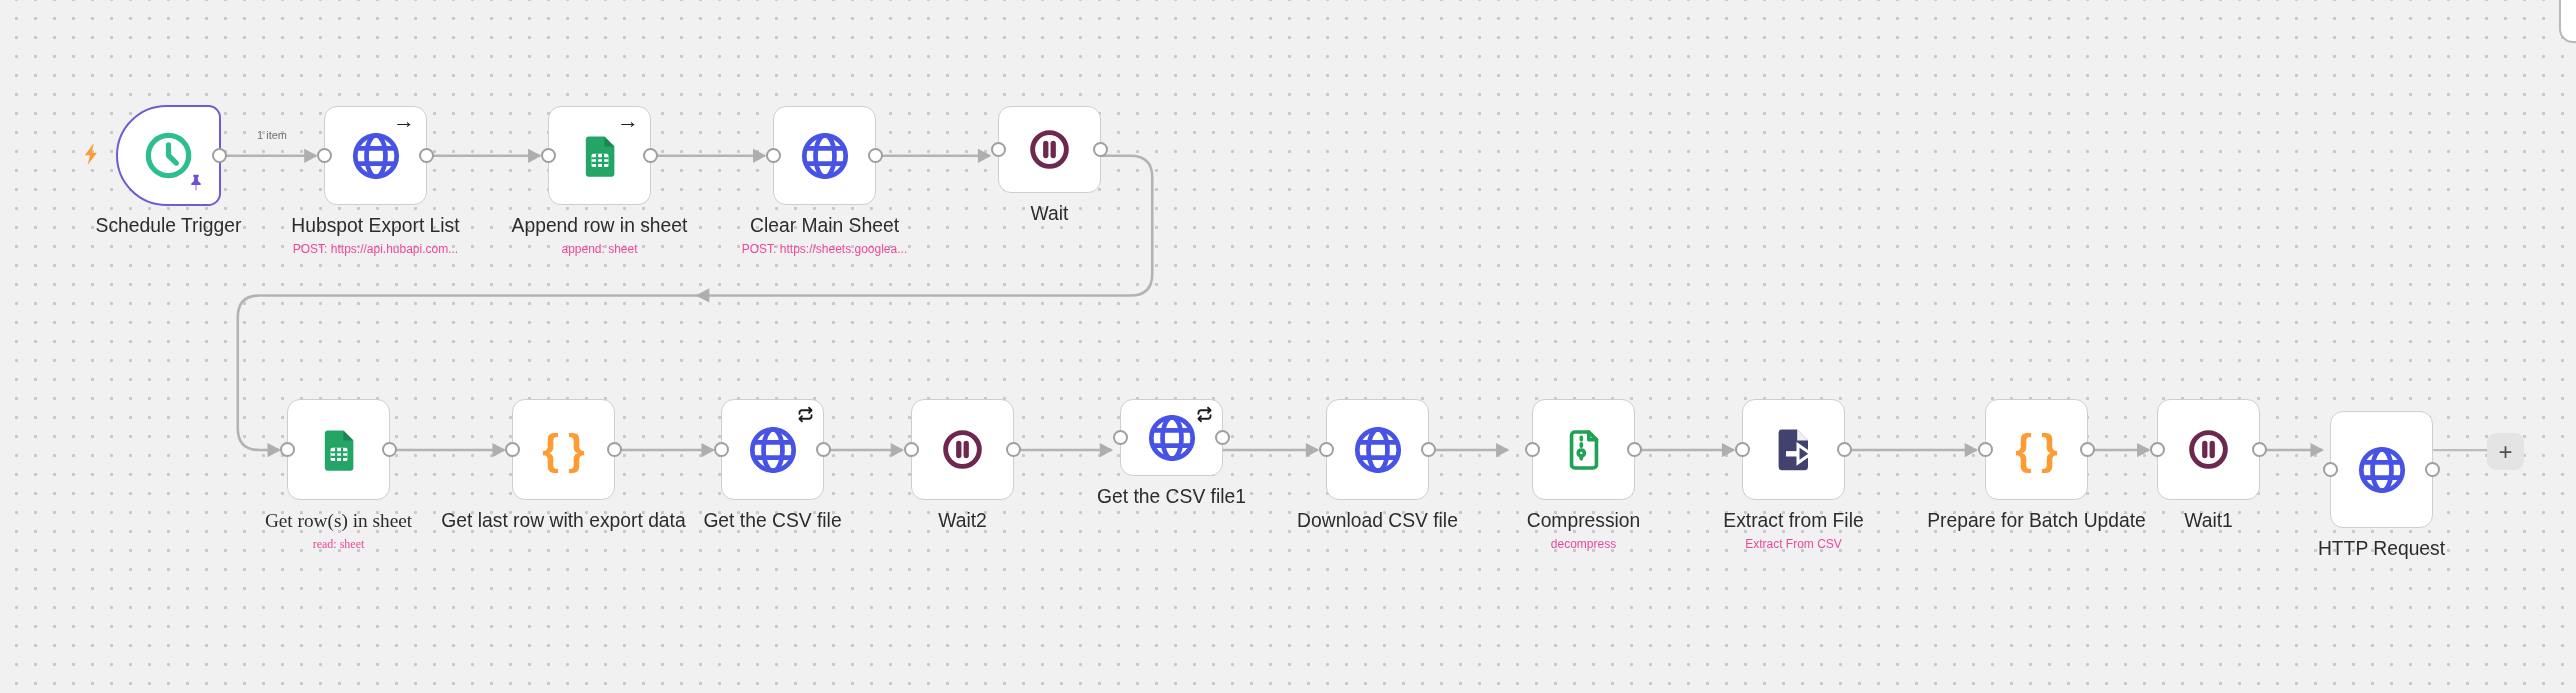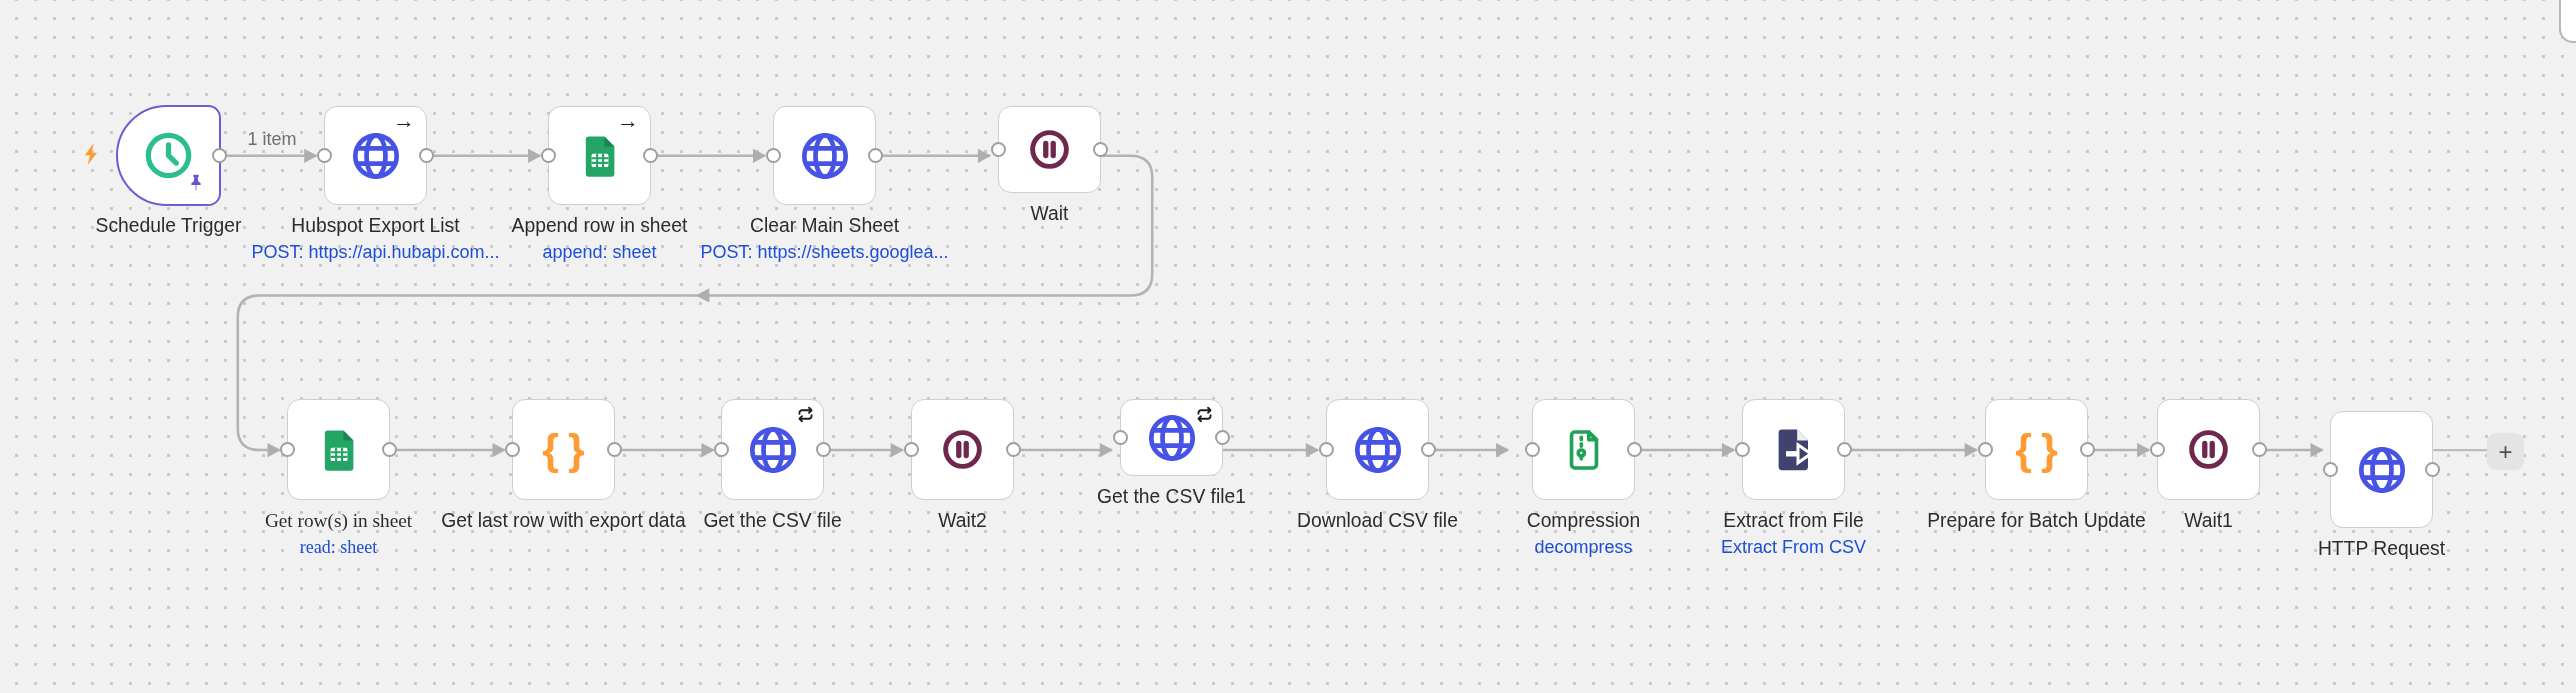--- a/index.html
+++ b/index.html
@@ -24,22 +24,22 @@
     position:absolute;width:15px;height:15px;border-radius:50%;
     background:#fff;border:2px solid #9f9f9f;box-sizing:border-box;z-index:3;top:50%;margin-top:-7.4px;
   }
   .port.in{left:-8px;}
   .port.out{right:-8px;}
   .label-block{
     position:absolute;top:100%;left:50%;transform:translateX(-50%);margin-top:10px;
     display:flex;flex-direction:column;align-items:center;width:297px;pointer-events:none;
   }
   .node-label{font-size:19.3px;color:#2c2c2c;text-align:center;line-height:1.2;max-width:250px;}
-  .node-sub{font-size:18px;color:#1d4ed8;margin-top:5px;white-space:nowrap;}
-  .edge-label{position:absolute;font-size:18px;color:#6f6f6f;transform:translateX(-50%);z-index:1;}
+  .node-sub{font-size:12px;color:#ec4899;margin-top:5px;white-space:nowrap;}
+  .edge-label{position:absolute;font-size:11px;color:#6f6f6f;transform:translateX(-50%);z-index:1;}
   .bolt{position:absolute;left:-38px;top:50%;transform:translateY(-50%);}
   .pin{position:absolute;bottom:7px;right:13px;}
   .plus-btn{
     position:absolute;left:2487px;top:433px;width:37px;height:37px;background:#e4e4e4;
     border-radius:9px;display:flex;align-items:center;justify-content:center;
     font-size:24px;color:#4f4f4f;z-index:1;cursor:pointer;
   }
   .partial-node{
     position:absolute;left:2559px;top:-18px;width:71px;height:61px;background:#fff;
     border:2px solid #b8b8b8;border-radius:14px;z-index:1;box-sizing:border-box;

